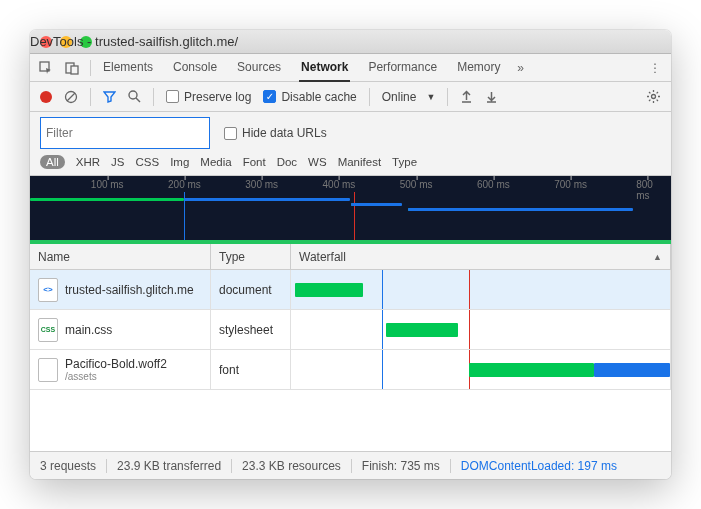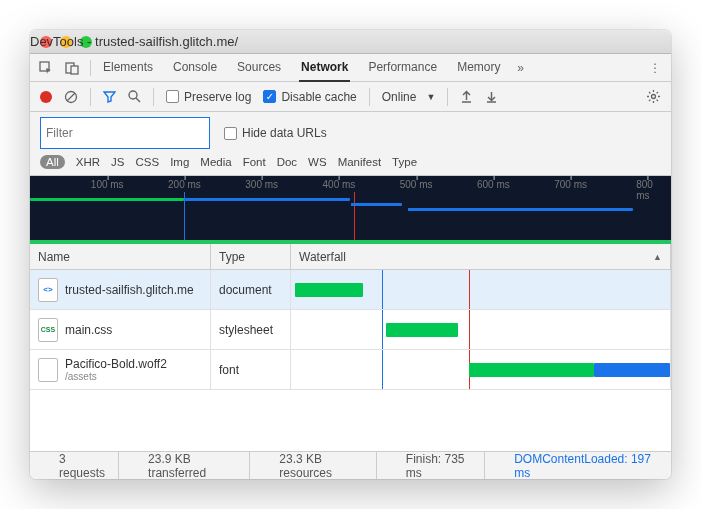--- a/index.html
+++ b/index.html
@@ -43,21 +43,21 @@
   .row > div { border-right:1px solid #e0e0e0; padding:4px 8px; display:flex; align-items:center; overflow:hidden;}
   .row .fname { display:flex; align-items:center; gap:7px; width:100%;}
   .row .fname .sub { font-size:10px; color:#888; display:block;}
   .ficon { width:20px; height:24px; border:1px solid #bbb; background:#fff; border-radius:2px; display:flex; align-items:center; justify-content:center; font-size:8px; font-weight:bold; flex-shrink:0;}
   .ficon.doc { color:#1a73e8;}
   .ficon.css { color:#1a8e3e; font-size:7px;}
   .wfcell { position:relative; padding:0!important;}
   .wfbar { position:absolute; height:14px; top:13px; border-radius:1px;}
   .wfline { position:absolute; top:0; bottom:0; width:1px;}
   .status { height:28px; border-top:1px solid #ccc; background:#f3f3f3; display:flex; align-items:center; font-size:12px; color:#555; padding:0 10px;}
-  .status > span { padding:0 10px; border-right:1px solid #ccc;margin-left:19px;}
+  .status > span { padding:0 10px; border-right:1px solid #ccc;}
   .status > span:first-child{padding-left:0;}
   .status > span:last-child{border-right:none;}
   .status .dclink { color:#1a73e8;}
   svg { display:block; }
 </style>
 </head>
 <body>
 
 <div class="window">
 

